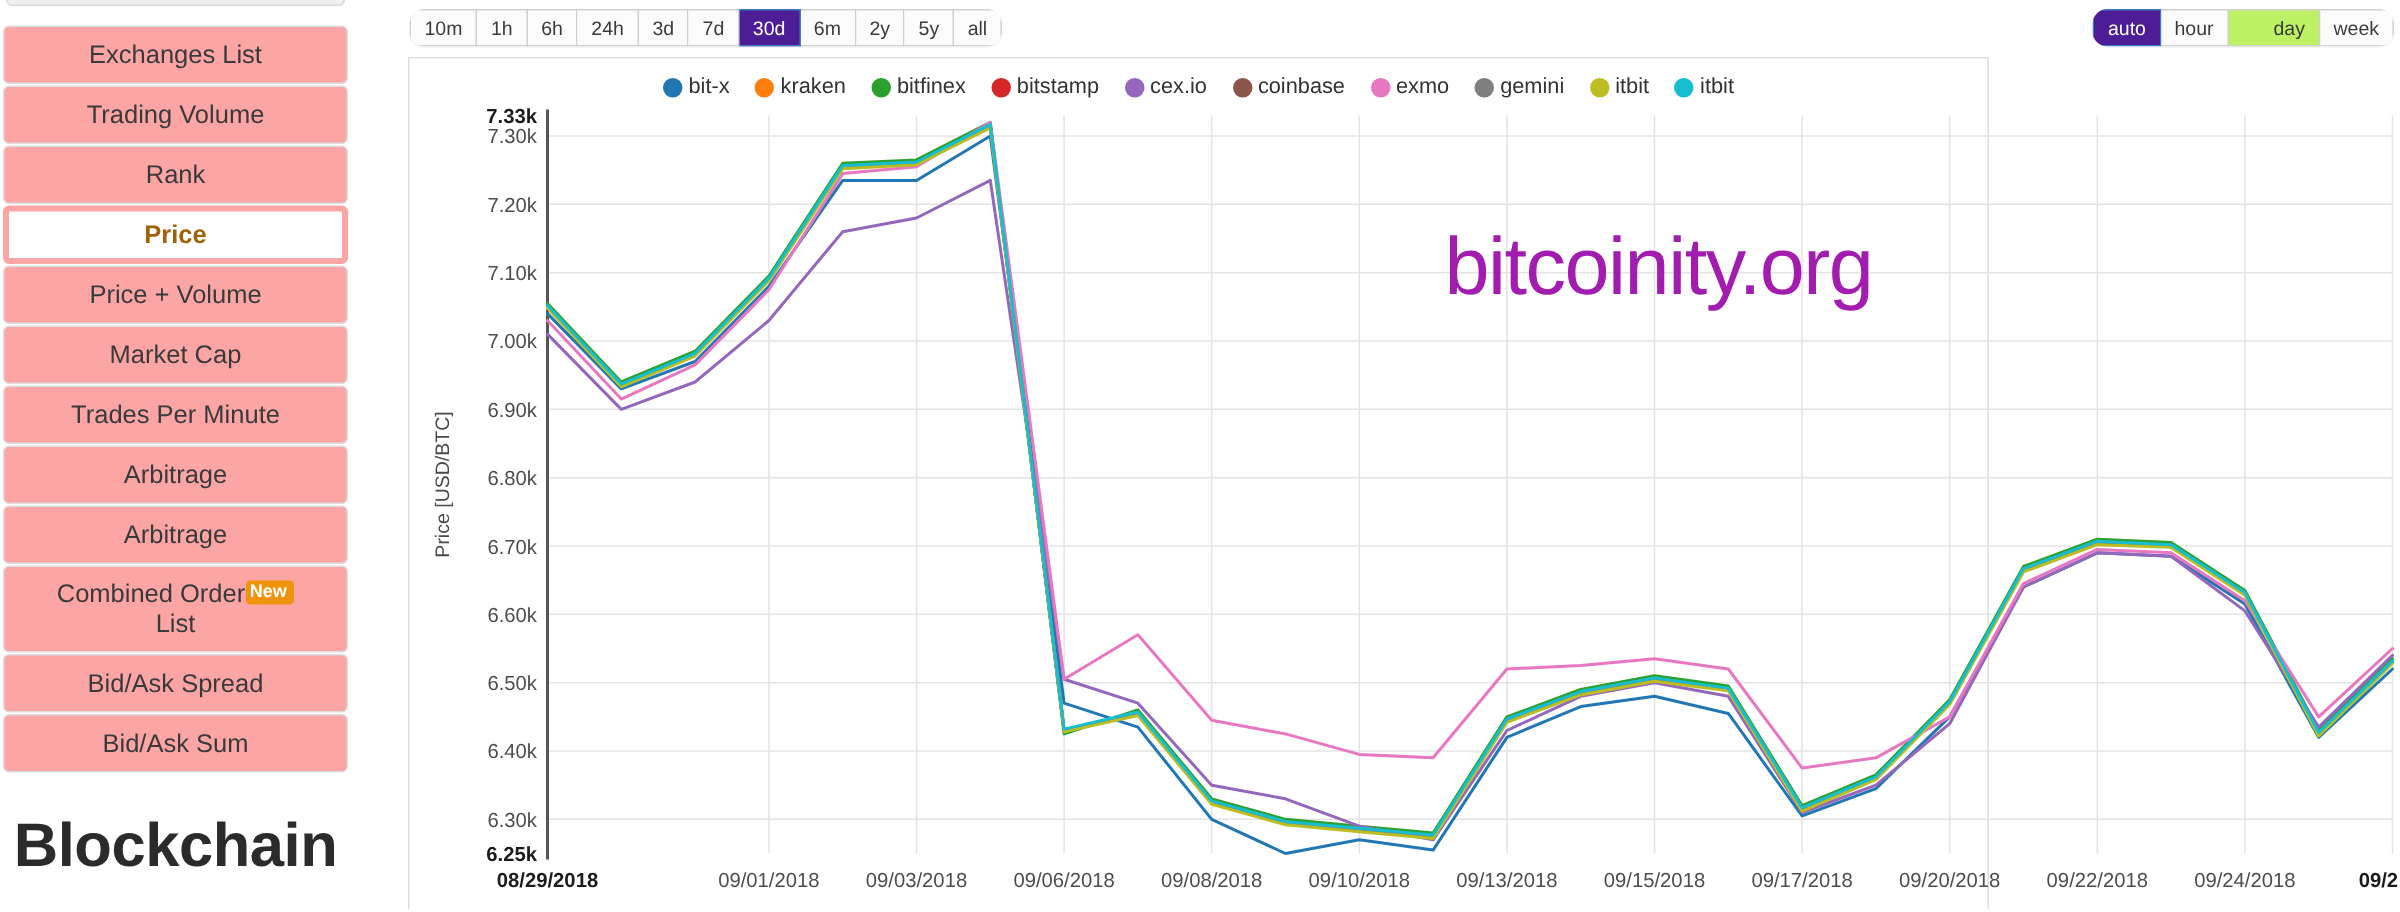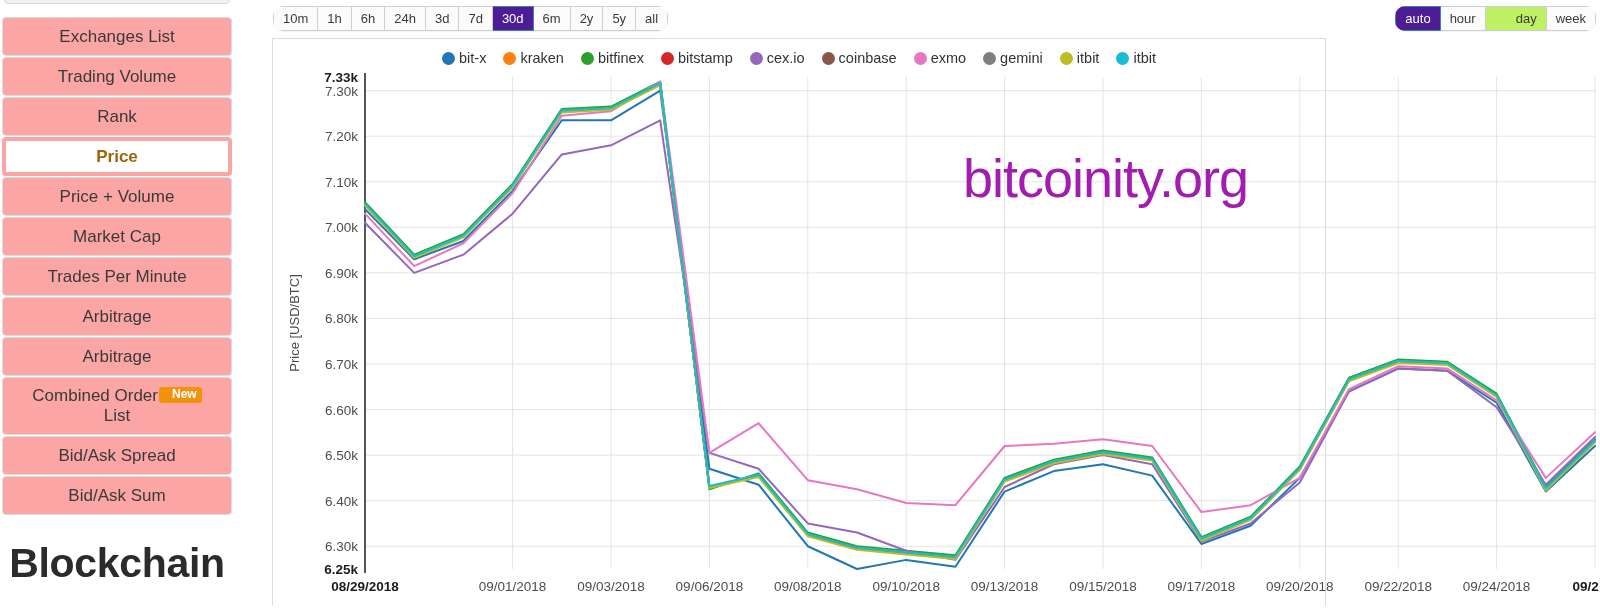--- a/index.html
+++ b/index.html
@@ -72,21 +72,21 @@
     flex-direction: column;
     justify-content: center;
   }
   .new-badge {
     display: inline-block;
     background: #f0930b;
     color: #ffffff;
     font-size: 12px;
     font-weight: bold;
     border-radius: 3px;
-    padding: 1px 5px 2px 13px;
+    padding: 1px 5px 2px 2px;
     vertical-align: middle;
     position: relative;
     top: -2px;
     margin-left: 1px;
   }
   .section-heading {
     position: absolute;
     left: 0;
     top: 540px;
     width: 234px;

